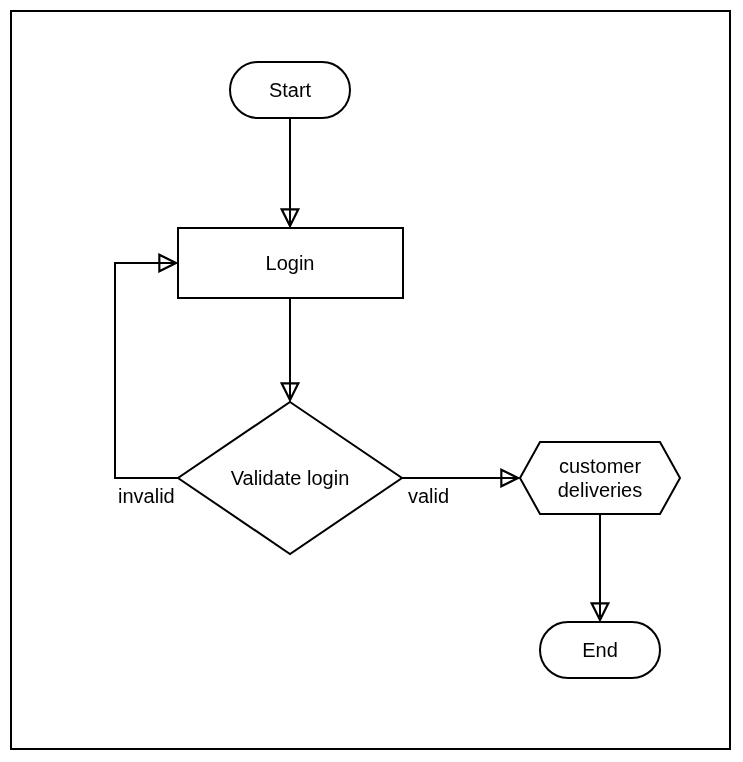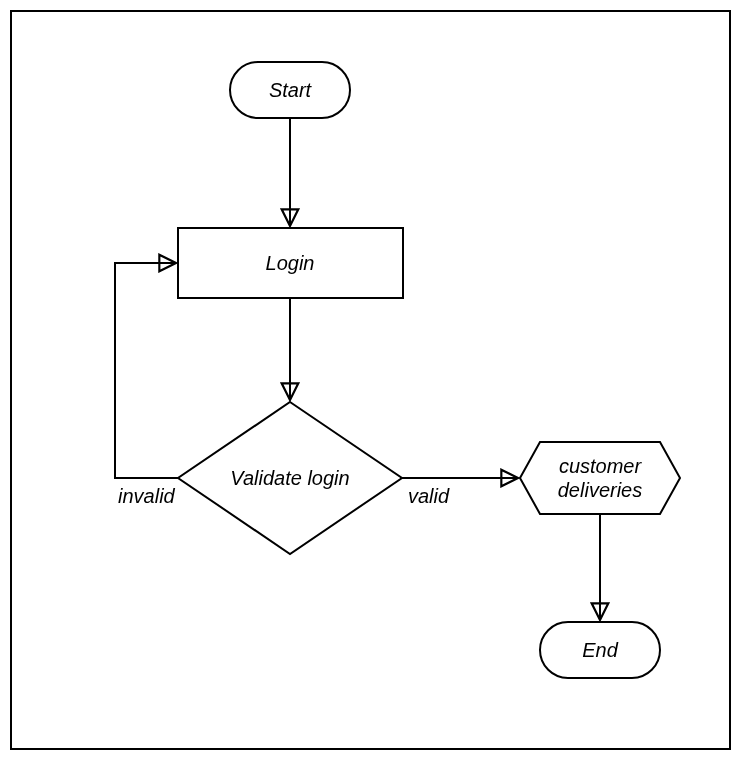--- a/index.html
+++ b/index.html
@@ -7,21 +7,20 @@
     padding: 0;
     background: #ffffff;
   }
   .canvas {
     position: relative;
     width: 702px;
     height: 762px;
     background: #ffffff;
     font-family: Arial, Helvetica, sans-serif;
     color: #4c1d95;
-    font-style: italic;
   }
   .frame {
     position: absolute;
     left: 10px;
     top: 10px;
     width: 721px;
     height: 740px;
     border: 2px solid #000000;
     box-sizing: border-box;
   }

